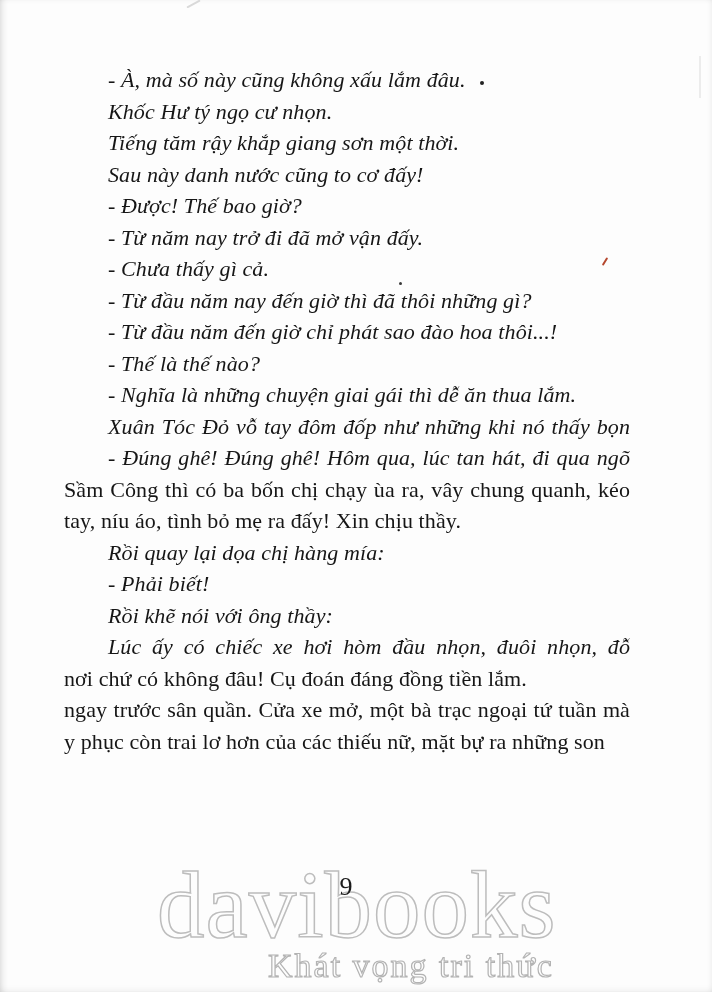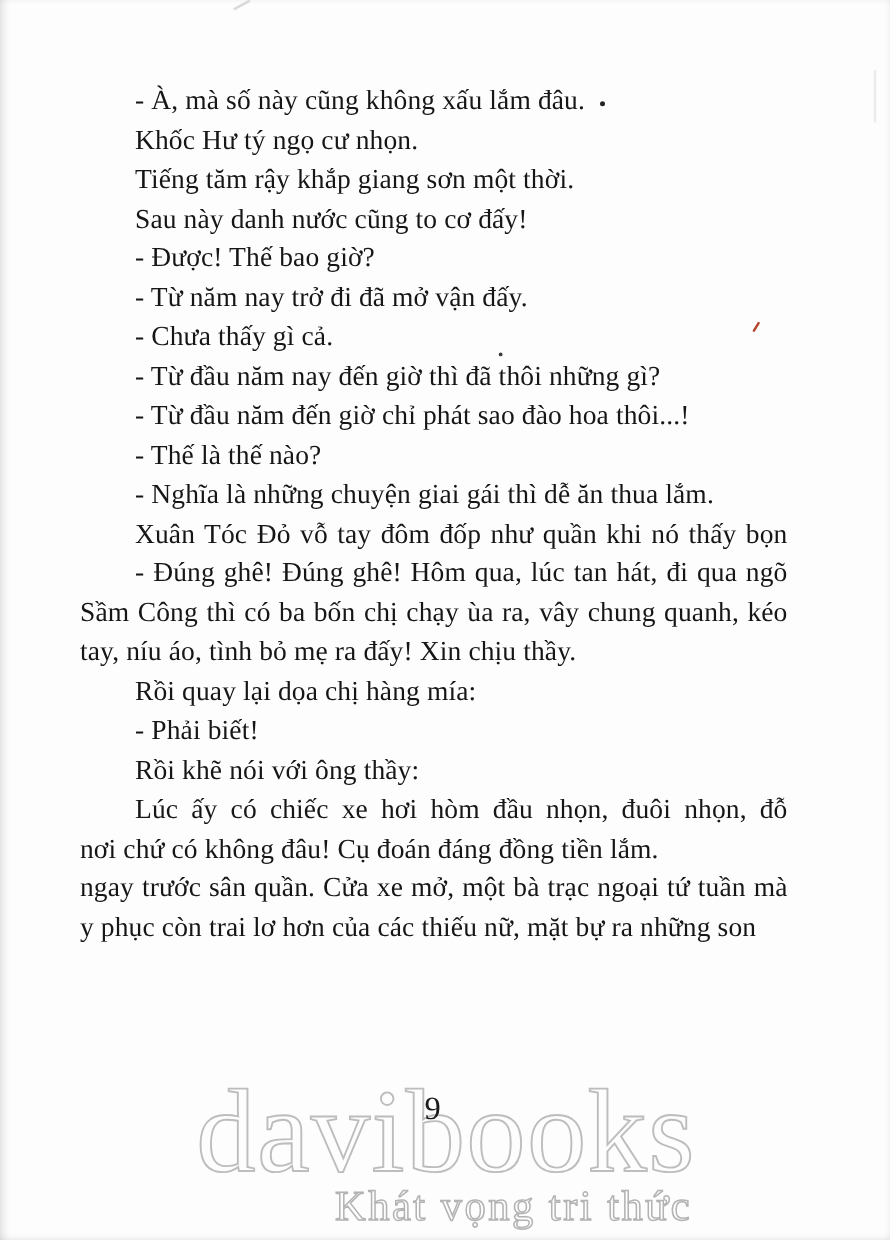--- a/index.html
+++ b/index.html
@@ -30,21 +30,21 @@
     letter-spacing: 0.1px;
   }
   .line {
     height: 31.5px;
     line-height: 31.5px;
     text-align: justify;
     text-align-last: left;
     white-space: normal;
   }
   .line.fill { text-align-last: justify; }
-  .line.first { text-indent: 44px; }
+  .line.first { text-indent: 44px; font-style: italic; }
 
   
   .page-number {
     position: absolute;
     left: 330px; top: 872px;
     width: 32px;
     text-align: center;
     font-size: 26px;
     color: #1b1b1b;
     z-index: 3;
@@ -94,21 +94,21 @@
       <div class="line first">Khốc Hư tý ngọ cư nhọn.</div>
       <div class="line first">Tiếng tăm rậy khắp giang sơn một thời.</div>
       <div class="line first">Sau này danh nước cũng to cơ đấy!</div>
       <div class="line first">- Được! Thế bao giờ?</div>
       <div class="line first">- Từ năm nay trở đi đã mở vận đấy.</div>
       <div class="line first">- Chưa thấy gì cả.</div>
       <div class="line first">- Từ đầu năm nay đến giờ thì đã thôi những gì?</div>
       <div class="line first">- Từ đầu năm đến giờ chỉ phát sao đào hoa thôi...!</div>
       <div class="line first">- Thế là thế nào?</div>
       <div class="line first">- Nghĩa là những chuyện giai gái thì dễ ăn thua lắm.</div>
-      <div class="line first fill">Xuân Tóc Đỏ vỗ tay đôm đốp như quần khi nó thấy bọn</div>
+      <div class="line first fill">Xuân Tóc Đỏ vỗ tay đôm đốp như những khi nó thấy bọn</div>
       <div class="line first fill">- Đúng ghê! Đúng ghê! Hôm qua, lúc tan hát, đi qua ngõ</div>
       <div class="line fill">Sầm Công thì có ba bốn chị chạy ùa ra, vây chung quanh, kéo</div>
       <div class="line">tay, níu áo, tình bỏ mẹ ra đấy! Xin chịu thầy.</div>
       <div class="line first">Rồi quay lại dọa chị hàng mía:</div>
       <div class="line first">- Phải biết!</div>
       <div class="line first">Rồi khẽ nói với ông thầy:</div>
       <div class="line first fill">Lúc ấy có chiếc xe hơi hòm đầu nhọn, đuôi nhọn, đỗ</div>
       <div class="line">nơi chứ có không đâu! Cụ đoán đáng đồng tiền lắm.</div>
       <div class="line fill">ngay trước sân quần. Cửa xe mở, một bà trạc ngoại tứ tuần mà</div>
       <div class="line">y phục còn trai lơ hơn của các thiếu nữ, mặt bự ra những son</div>

